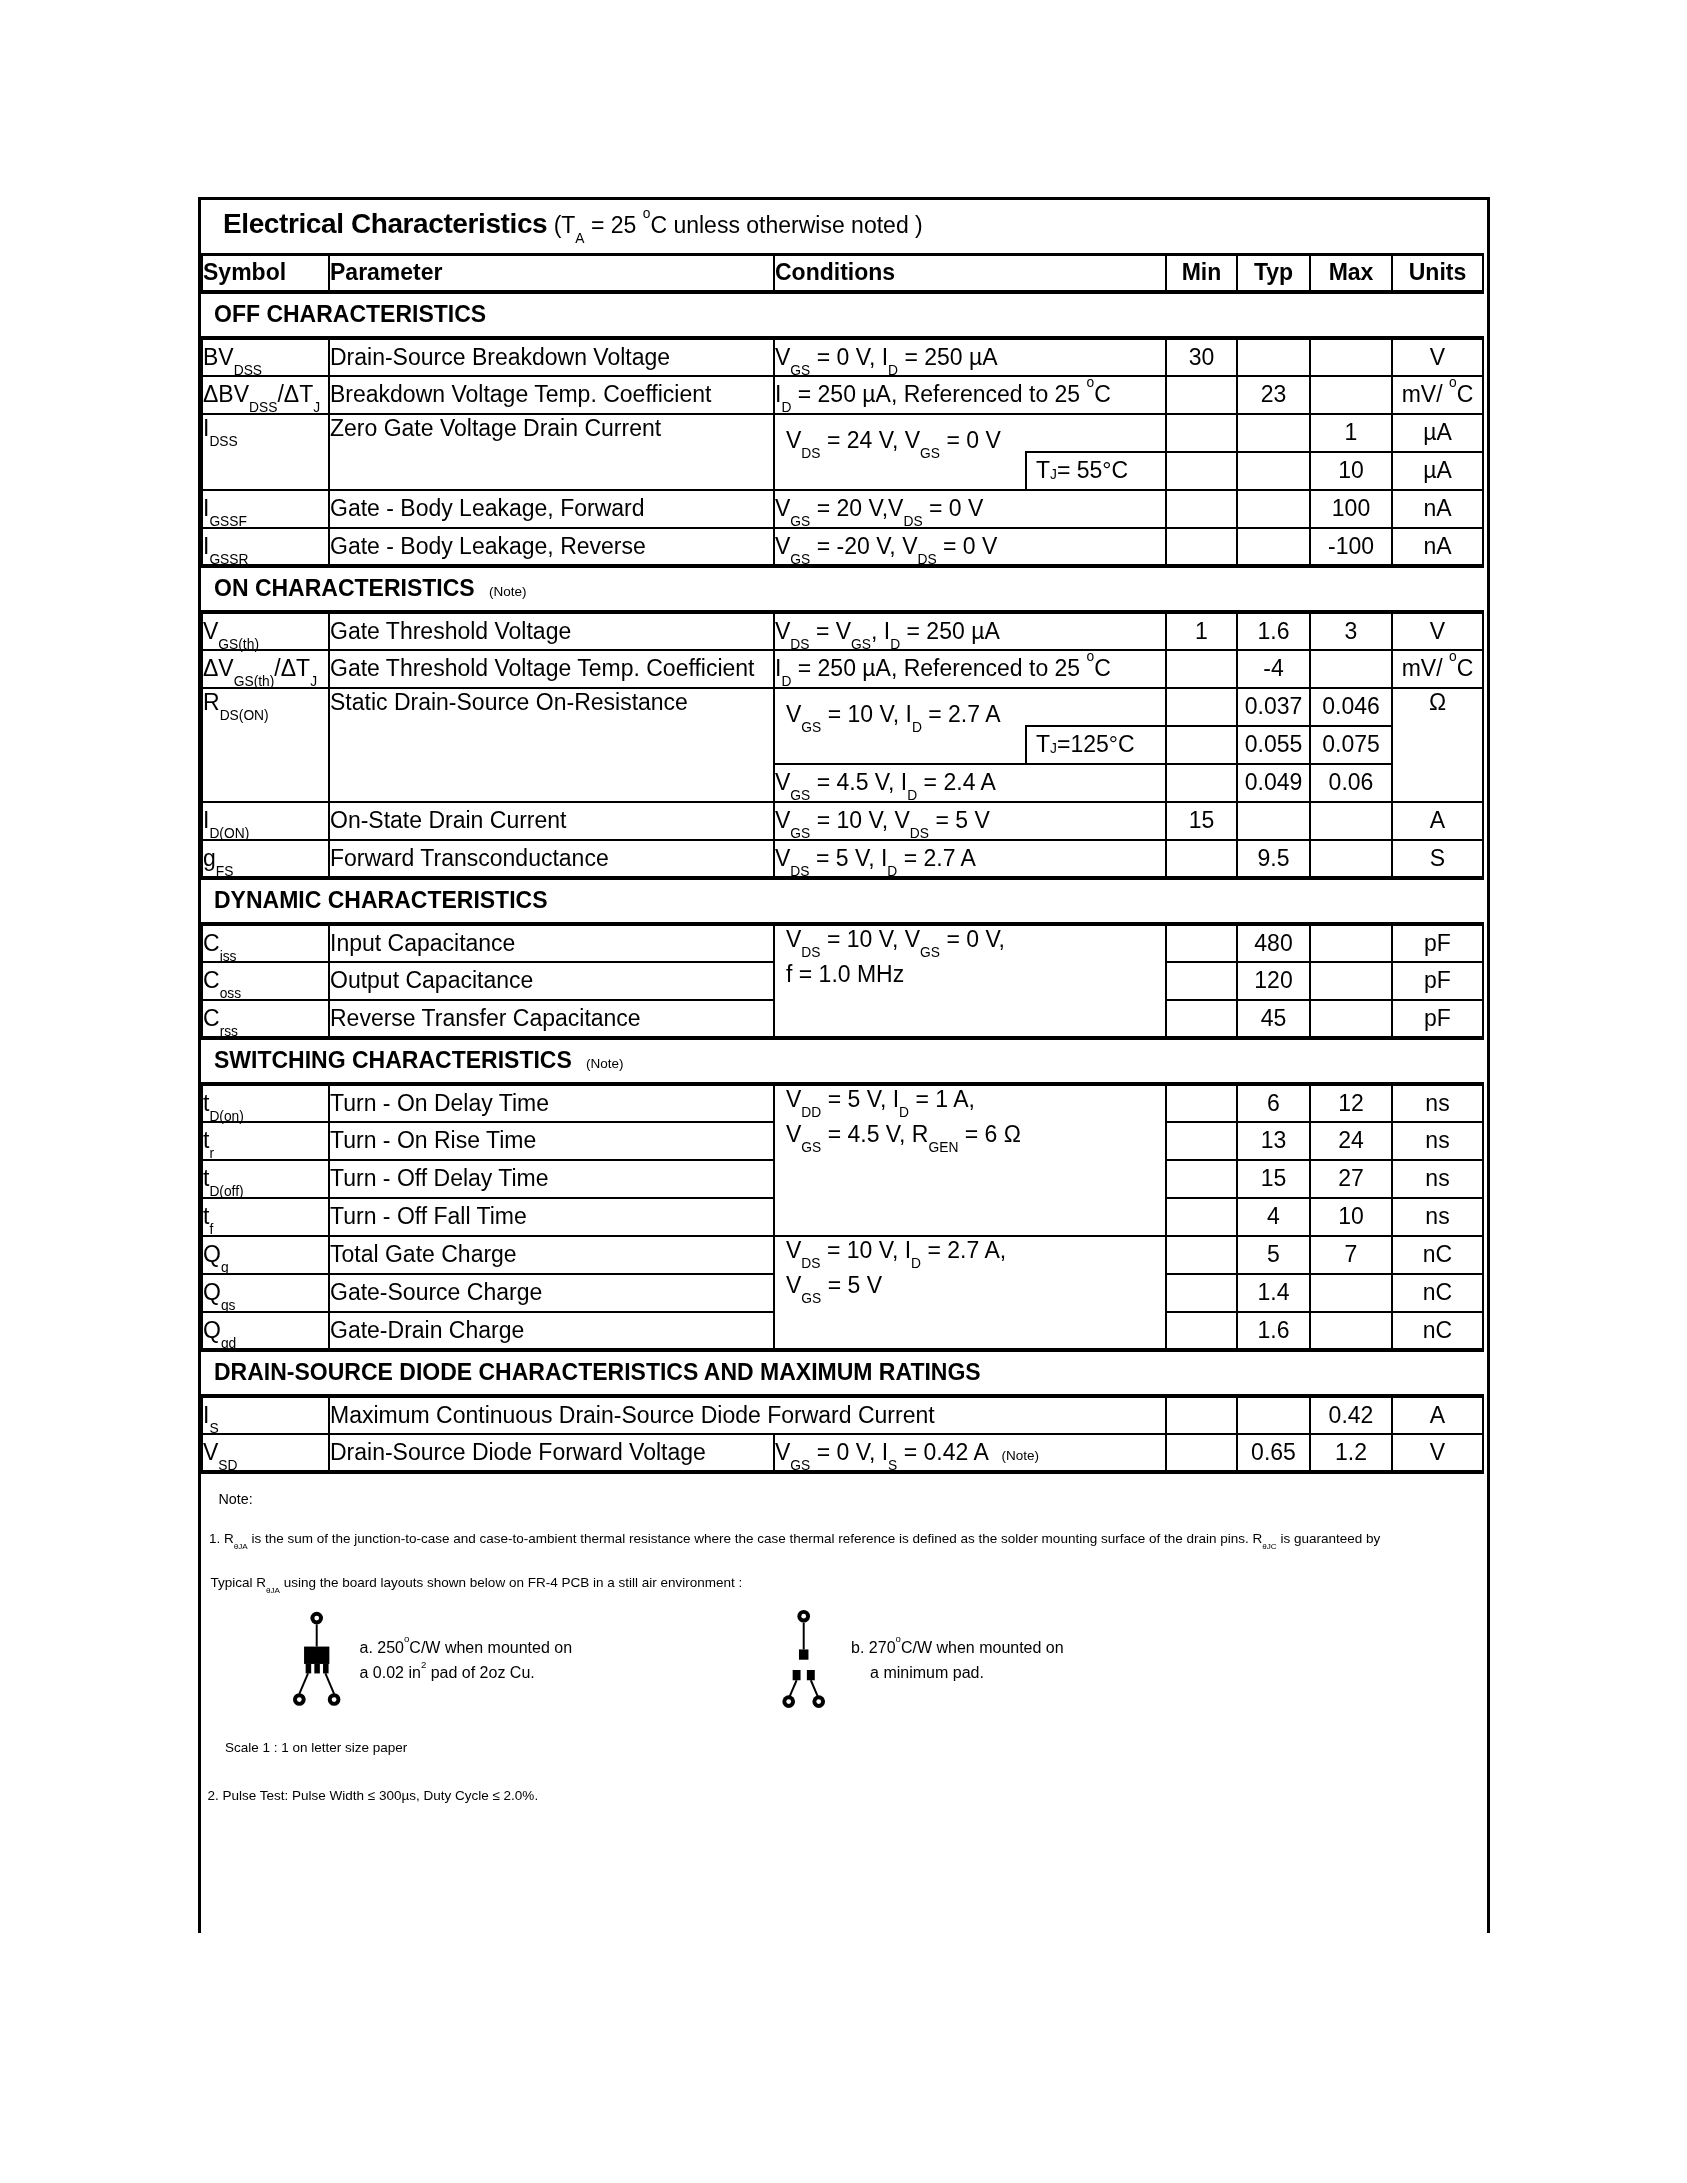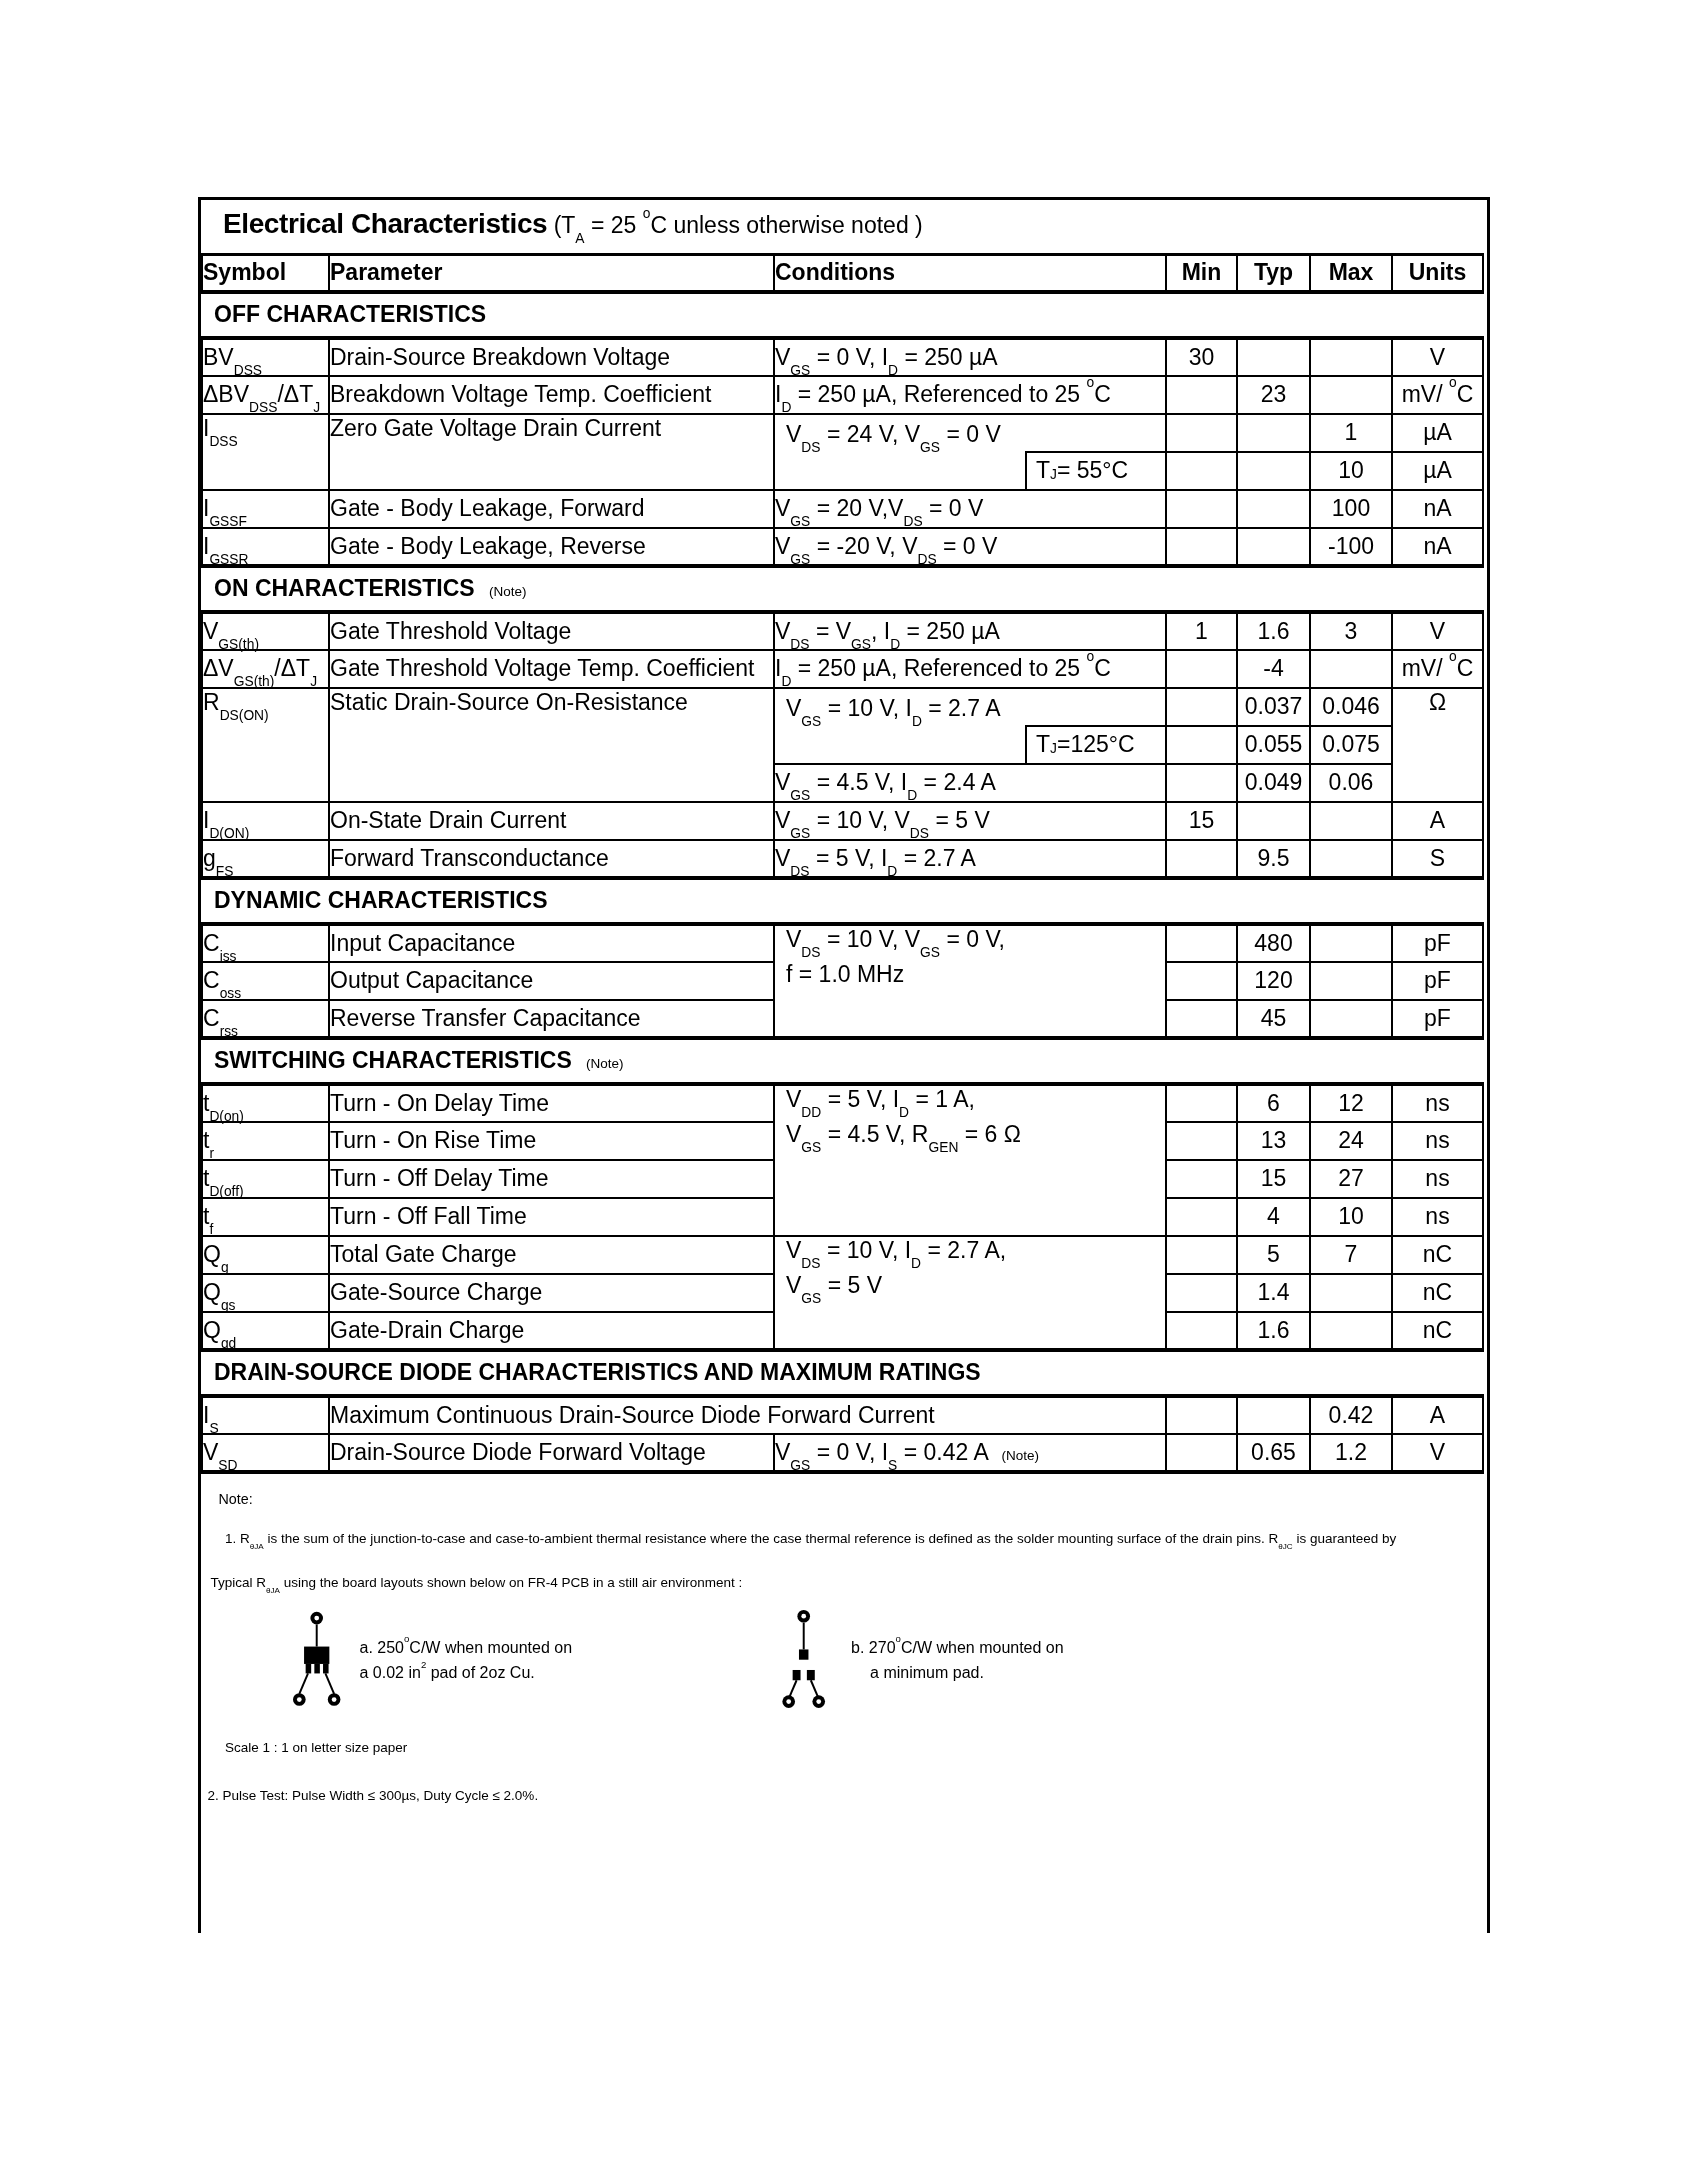--- a/index.html
+++ b/index.html
@@ -20,33 +20,33 @@
   tr.r{height:38px;}
   tr.hdr{height:37px;}
   tr.hdr td{border-top:3.2px solid #000;border-bottom:3.2px solid #000;font-weight:bold;}
   tr.sec{height:46px;}
   tr.sec td{border-left:none;border-right:none;border-top:4px solid #000;border-bottom:4.8px solid #000;
     font-weight:bold;text-align:left;padding-left:12px;}
   tr.last td{border-bottom:4px solid #000;}
   .sec-note{font-weight:normal;font-size:13.5px;margin-left:14.3px;}
   .vtop{vertical-align:top !important;padding-top:7.1px;}
   .cond-rel{position:relative;}
-  .cond-main{padding-left:11px;padding-top:6px;}
+  .cond-main{padding-left:11px;padding-top:12px;}
   .inset{position:absolute;right:0;bottom:0;width:129px;height:36px;border-top:2.4px solid #000;
     border-left:2.4px solid #000;display:flex;align-items:center;padding-left:9.5px;box-sizing:content-box;
     font-size:23px;background:#fff;}
   .cond-multi{vertical-align:top !important;padding-top:6.4px;}
   .cond-multi .ln{padding-left:11px;margin-bottom:8px;}
   .cond-note{font-size:13.5px;margin-left:12.7px;}
   sub{font-size:0.60em;line-height:0;position:relative;top:0.33em;}
   sup{font-size:0.60em;line-height:0;position:relative;top:-0.45em;}
   
   .notes{position:absolute;top:1278px;left:0;width:1281px;font-size:13.5px;}
   .note-label{margin:12.7px 0 0 17.5px;font-size:14.3px;}
-  .n1a{margin:24px 0 0 24px;white-space:nowrap;}
+  .n1a{margin:24px 0 0 8px;white-space:nowrap;}
   .n1b{margin:17.5px 0 0 29px;}
   .typical{margin:29px 0 0 9.5px;}
   .figrow{margin-top:12.7px;height:116px;display:flex;align-items:center;padding-left:43px;}
   .fig-svg{flex:none;}
   .figcap{font-size:16px;line-height:1.6;}
   .cap-a{margin-left:17.5px;}
   .cap-b{margin-left:22px;}
   .cap-b .ln2{margin-left:19px;}
   .fig-a{margin-left:49px;}
   .fig-b{margin-left:208px;}

